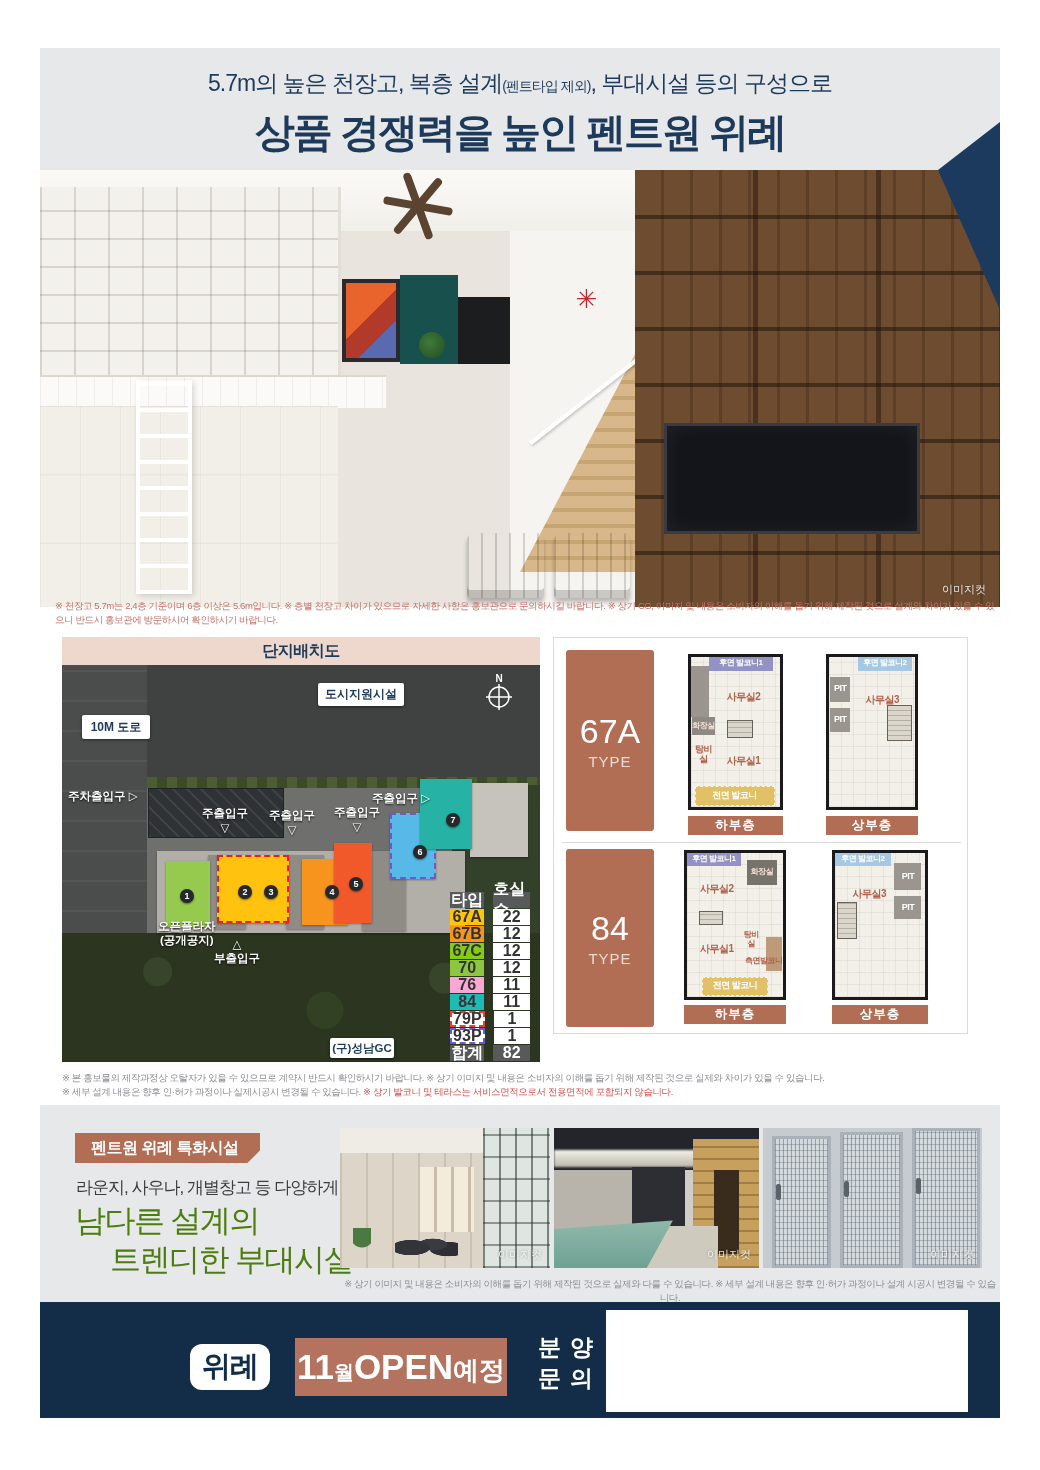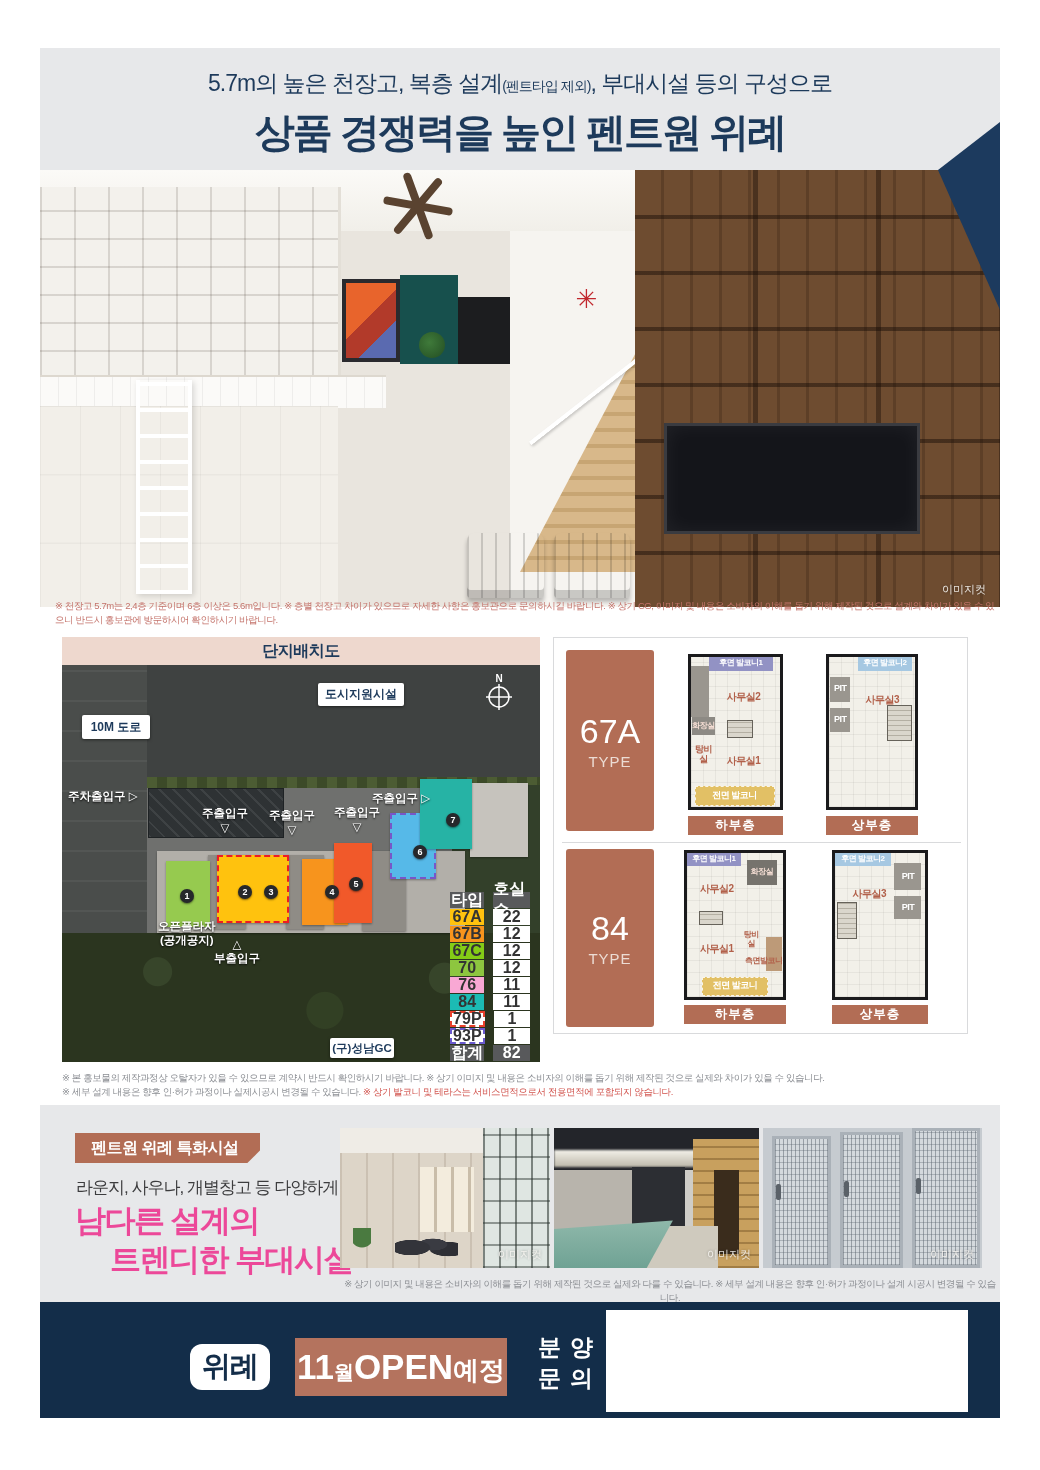--- a/index.html
+++ b/index.html
@@ -113,21 +113,21 @@
   .caption{position:absolute;background:#b26d55;color:#fff;font-size:12.5px;font-weight:bold;
            display:flex;align-items:center;justify-content:center;letter-spacing:1px;}
   .divider{position:absolute;left:8px;width:399px;border-top:1px solid #d9dadc;}
 
   
   .graysec{left:40px;top:1105px;width:960px;height:197px;background:#e7e8ea;}
   .badge{left:75px;top:1133px;height:30px;padding:0 22px 0 16px;background:#b26d55;color:#fff;
          font-size:16px;font-weight:bold;display:flex;align-items:center;letter-spacing:-0.5px;
          clip-path:polygon(0 0,100% 0,100% calc(100% - 13px),calc(100% - 13px) 100%,0 100%);}
   .am-sub{left:76px;top:1176px;font-size:17px;color:#3c3c3e;letter-spacing:-1px;}
-  .am-h{left:75px;font-size:31px;font-weight:bold;color:#ec4899;letter-spacing:-1.5px;}
+  .am-h{left:75px;font-size:31px;font-weight:normal;color:#4d7c0f;letter-spacing:-1.5px;}
   .photo{top:1128px;height:140px;overflow:hidden;background:#cfcdc8;}
   .photo .wm{position:absolute;right:8px;bottom:6px;}
   
   .p-lounge .wall{position:absolute;left:0;top:0;width:70%;height:100%;background:#ddd5c8;
       background-image:repeating-linear-gradient(90deg,rgba(120,100,80,.18) 0 2px,transparent 2px 26px);}
   .p-lounge .ceil{position:absolute;left:0;top:0;width:100%;height:18%;background:#efece6;}
   .p-lounge .panels{position:absolute;left:38%;top:28%;width:26%;height:46%;
       background:repeating-linear-gradient(90deg,#f3ecdd 0 14px,#c9bda9 14px 17px);}
   .p-lounge .win{position:absolute;right:0;top:0;width:32%;height:100%;background:#dfe6e2;
       background-image:repeating-linear-gradient(90deg,rgba(40,50,45,.55) 0 2px,transparent 2px 16px),

